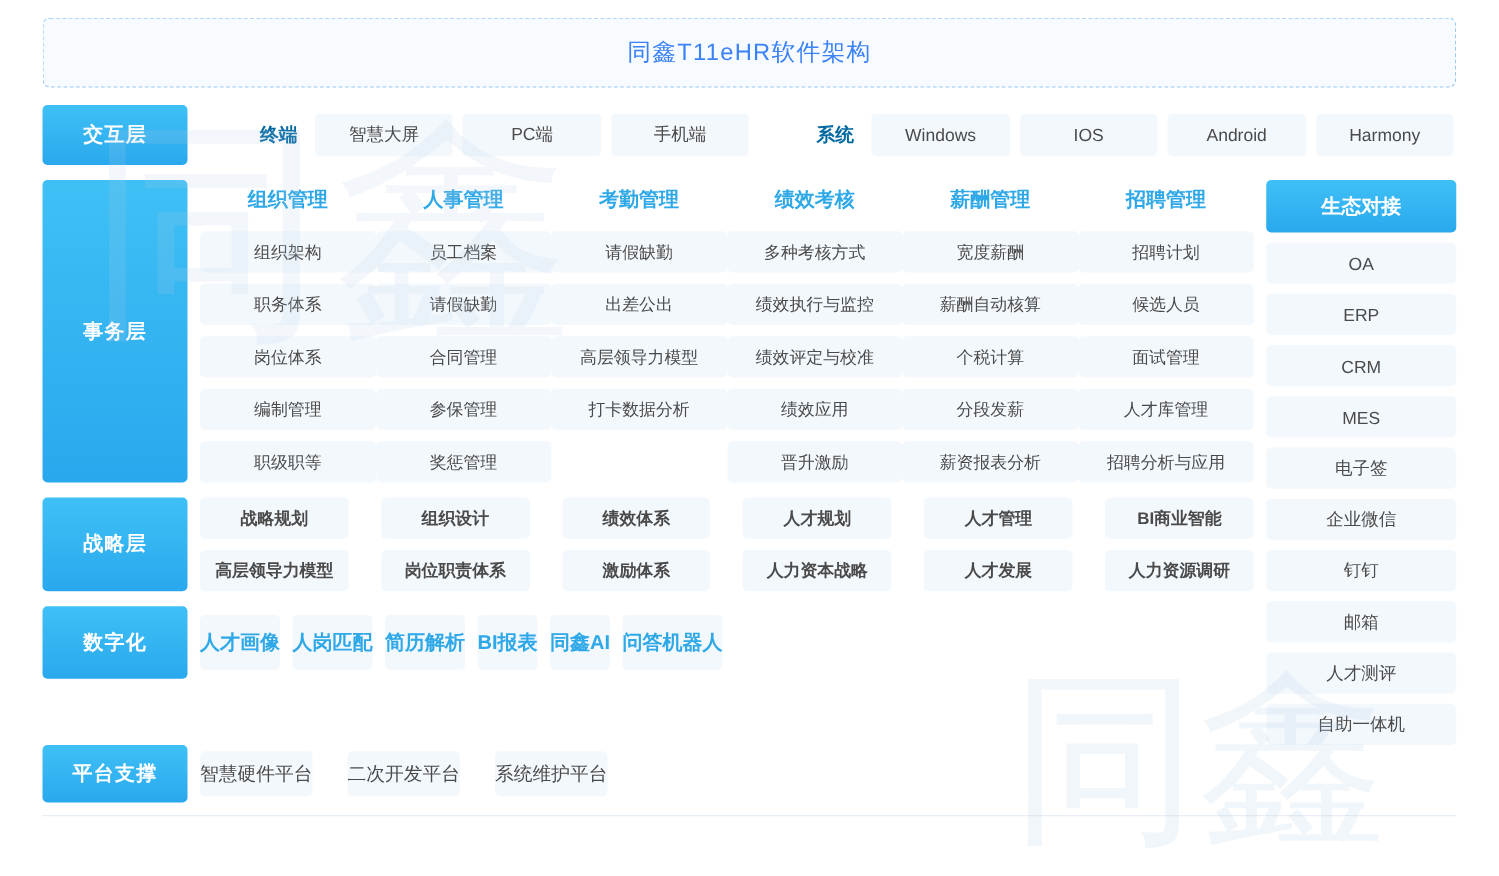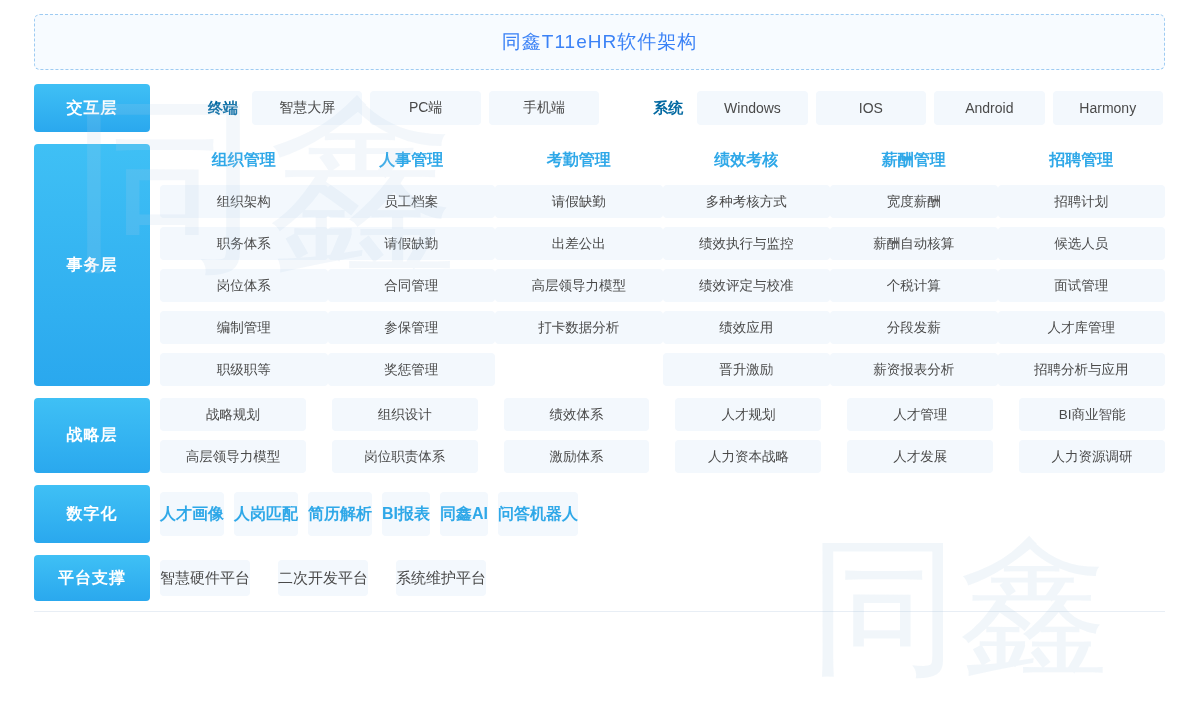--- a/index.html
+++ b/index.html
@@ -167,20 +167,21 @@
     gap: 10px;
   }
   .left-stack {
     flex: 1 1 auto;
     min-width: 0;
   }
 
   
   .strategy .row-body {
     gap: 26px;
+    font-weight: bold;
   }
   .strategy .col {
     gap: 9px;
   }
 
   
   .digital {
     height: 58px;
   }
   .digital .row-body {
@@ -367,20 +368,33 @@
           <div class="cell">人岗匹配</div>
           <div class="cell">简历解析</div>
           <div class="cell">BI报表</div>
           <div class="cell">同鑫AI</div>
           <div class="cell">问答机器人</div>
         </div>
       </div>
 
     </div>
 
+    <div class="eco">
+      <div class="eco-head">生态对接</div>
+      <div class="eco-cell">OA</div>
+      <div class="eco-cell">ERP</div>
+      <div class="eco-cell">CRM</div>
+      <div class="eco-cell">MES</div>
+      <div class="eco-cell">电子签</div>
+      <div class="eco-cell">企业微信</div>
+      <div class="eco-cell">钉钉</div>
+      <div class="eco-cell">邮箱</div>
+      <div class="eco-cell">人才测评</div>
+      <div class="eco-cell">自助一体机</div>
+    </div>
   </div>
 
   <div class="row platform">
     <div class="row-label">平台支撑</div>
     <div class="row-body">
       <div class="cell">智慧硬件平台</div>
       <div class="cell">二次开发平台</div>
       <div class="cell">系统维护平台</div>
     </div>
   </div>

